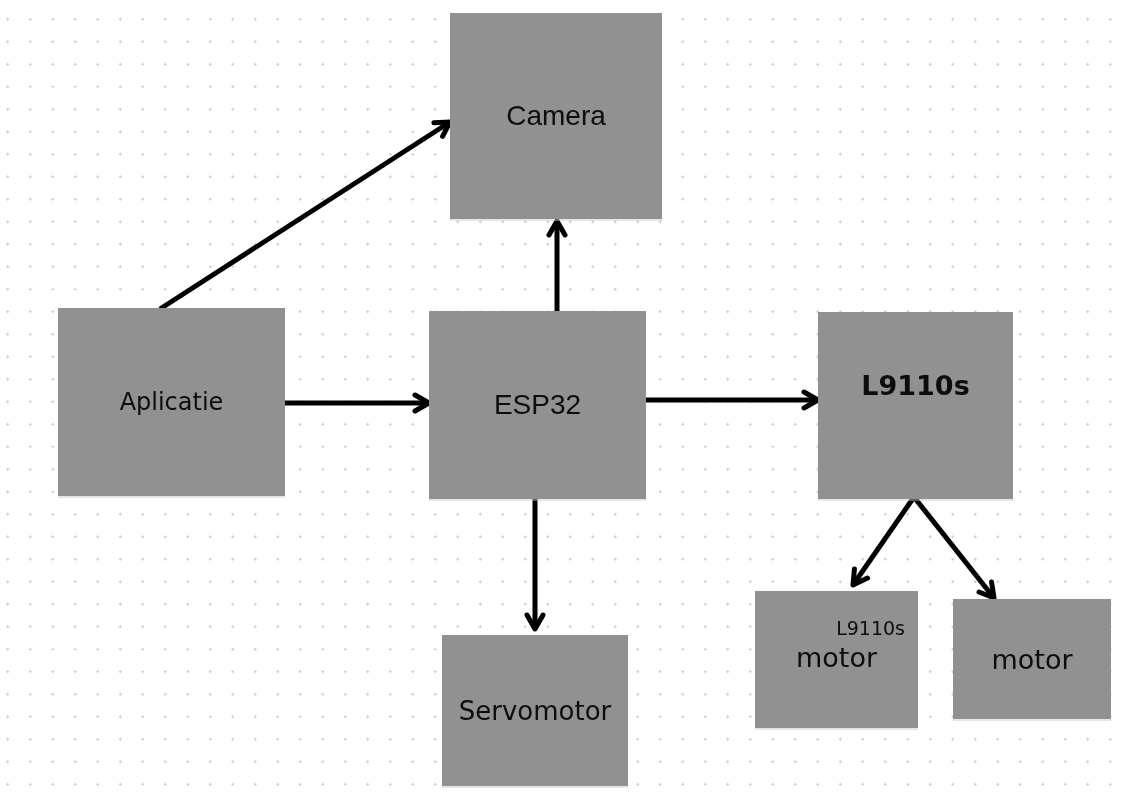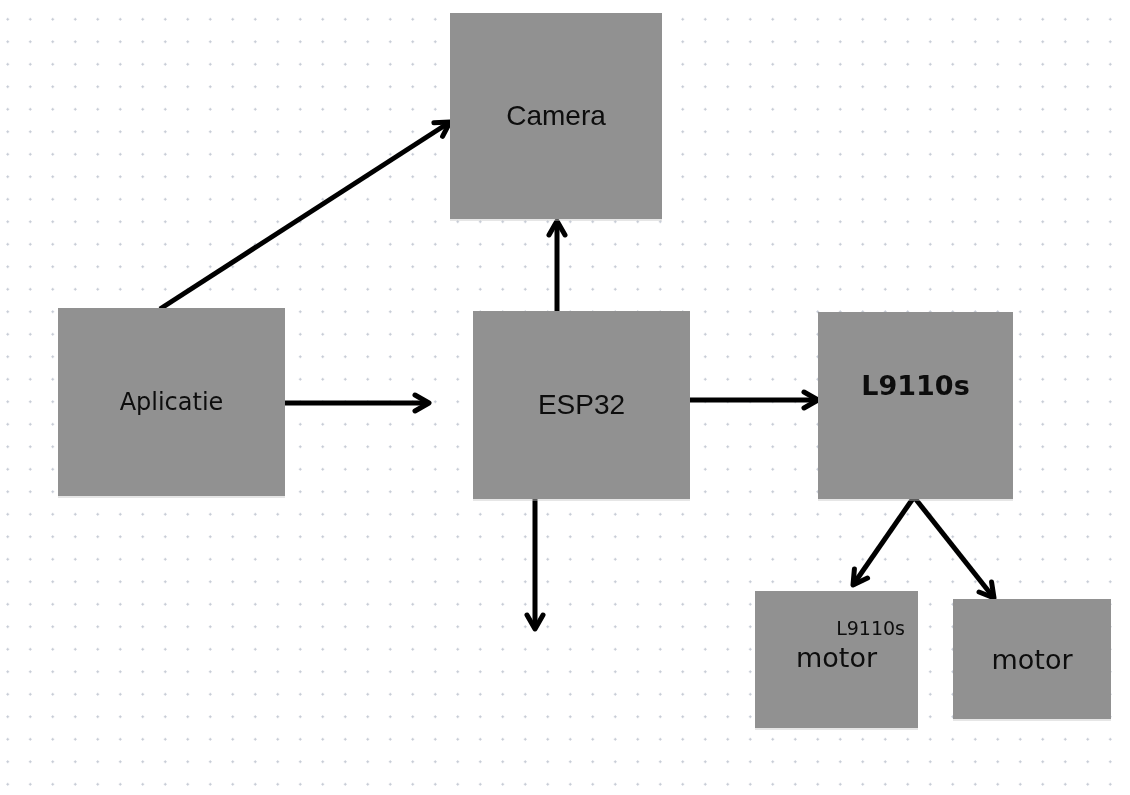--- a/index.html
+++ b/index.html
@@ -35,21 +35,21 @@
     box-shadow: 0 2px 0 rgba(200,200,200,0.45);
   }
   .node-label {
     display: flex;
     flex-direction: column;
     width: 100%;
   }
   
   #node-aplicatie-android { left: 19px;  top: 308px; width: 227px; height: 188px; font-size: 24px; line-height: 36px; margin-left: 39px; }
   #node-camera            { left: 450px; top: 13px;  width: 212px; height: 206px; font-size: 28px; font-family: "Liberation Sans", sans-serif; }
-  #node-esp32             { left: 429px; top: 311px; width: 217px; height: 188px; font-size: 28px; font-family: "Liberation Sans", sans-serif; margin-left: 44px; }
+  #node-esp32             { left: 429px; top: 311px; width: 217px; height: 188px; font-size: 28px; font-family: "Liberation Sans", sans-serif; }
   #node-driver-motor      { left: 818px; top: 312px; width: 195px; height: 187px; font-size: 25px; line-height: 37px; }
   #node-driver-motor .node-label { transform: translateY(-20px); }
   #node-driver-motor .line2 { font-weight: 700; font-size: 27px; }
   #node-servomotor        { left: 442px; top: 635px; width: 186px; height: 151px; font-size: 26px; }
   #node-l9110s-motor      { left: 755px; top: 591px; width: 163px; height: 137px; }
   #node-l9110s-motor .node-label { transform: translateY(-15px); }
   #node-l9110s-motor .line1 { font-size: 19px; line-height: 26px; text-align: right; padding-right: 13px; }
   #node-l9110s-motor .line2 { font-size: 27px; line-height: 34px; text-align: center; }
   #node-motor             { left: 953px; top: 599px; width: 158px; height: 120px; font-size: 27px; }
 </style>
@@ -90,20 +90,25 @@
       <span>ESP32</span>
     </div>
   </div>
 
   <div class="node" id="node-driver-motor">
     <div class="node-label">
       <span class="line2">L9110s</span>
     </div>
   </div>
 
+  <div class="node" id="node-servomotor">
+    <div class="node-label">
+      <span>Servomotor</span>
+    </div>
+  </div>
 
   <div class="node" id="node-l9110s-motor">
     <div class="node-label">
       <span class="line1">L9110s</span>
       <span class="line2">motor</span>
     </div>
   </div>
 
   <div class="node" id="node-motor">
     <div class="node-label">

